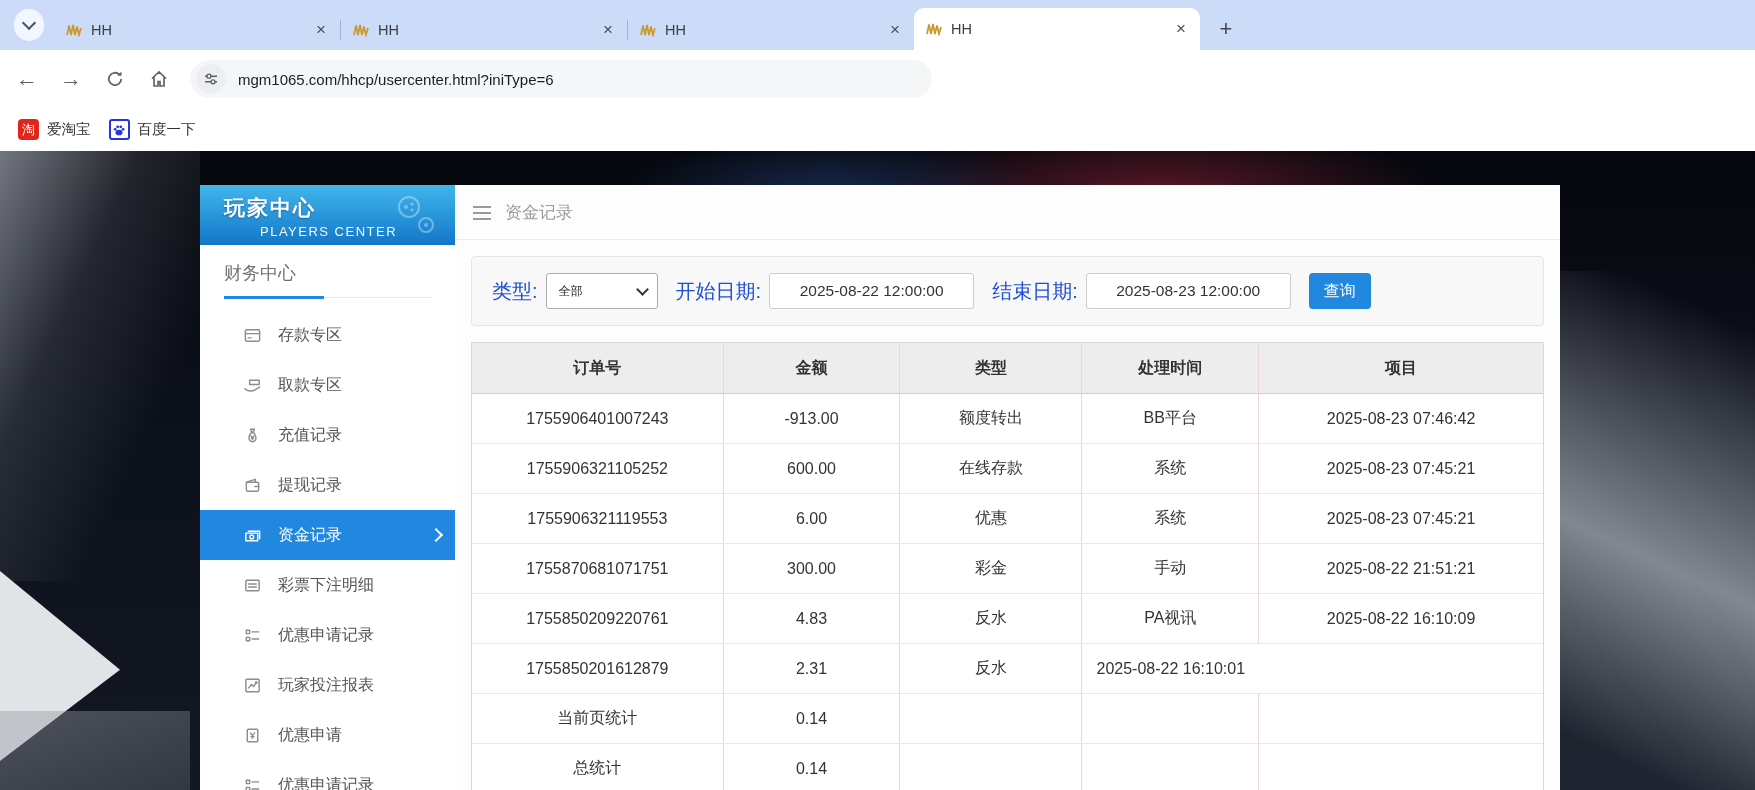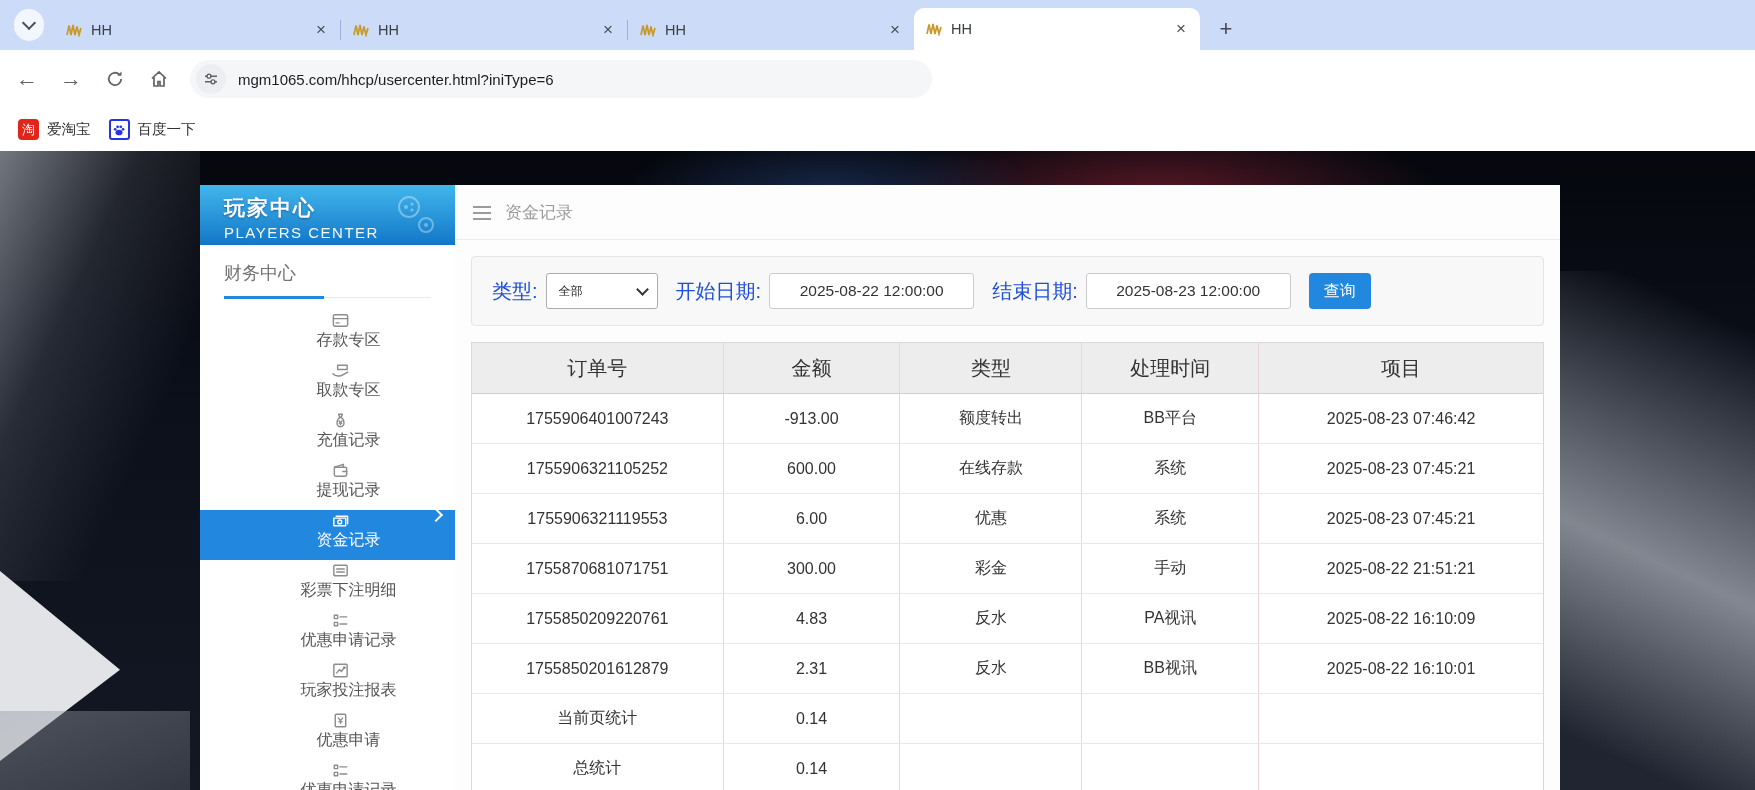--- a/index.html
+++ b/index.html
@@ -35,43 +35,43 @@
   .bg-glow-red{position:absolute;left:880px;top:-30px;width:560px;height:140px;background:radial-gradient(ellipse at center,rgba(150,35,55,.55),rgba(150,35,55,0) 70%);}
   .bg-glow-blue{position:absolute;left:620px;top:-20px;width:420px;height:120px;background:radial-gradient(ellipse at center,rgba(40,70,130,.5),rgba(40,70,130,0) 70%);}
   .bg-left-band{position:absolute;left:0;top:0;width:200px;height:430px;background:linear-gradient(115deg,rgba(205,210,220,.55) 0%,rgba(120,126,138,.25) 35%,rgba(20,24,34,0) 70%);}
   .bg-triangle{position:absolute;left:0;top:420px;width:120px;height:190px;background:rgba(244,245,247,.92);clip-path:polygon(0 0,100% 52%,0 100%);}
   .bg-left-bottom{position:absolute;left:0;top:560px;width:190px;height:230px;background:linear-gradient(160deg,rgba(150,155,165,.45),rgba(40,44,54,.1));}
   .bg-right-streak{position:absolute;right:0;top:120px;width:200px;height:520px;background:linear-gradient(205deg,rgba(10,12,20,0) 10%,rgba(225,230,238,.55) 55%,rgba(90,95,108,.18) 90%);}
   
   .sidebar{position:absolute;left:200px;top:185px;width:255px;bottom:0;background:#fff;overflow:hidden;}
   .sb-header{height:60px;background:linear-gradient(180deg,#41b6ec 0%,#1377c8 100%);position:relative;color:#fff;padding:9px 0 0 24px;box-sizing:border-box;}
   .sb-title{font-size:21px;font-weight:bold;letter-spacing:2px;text-shadow:0 1px 2px rgba(0,40,90,.45);}
-  .sb-sub{font-size:15px;letter-spacing:1.5px;margin-top:2px;opacity:.95;}
+  .sb-sub{font-size:13px;letter-spacing:1.5px;margin-top:2px;opacity:.95;margin-left:36px;}
   .sb-pad-icon{position:absolute;right:18px;top:10px;opacity:.35;}
   .sb-section{margin:16px 24px 0 24px;font-size:18px;color:#737373;padding-bottom:12px;border-bottom:1px solid #e9e9e9;position:relative;}
   .sb-section::after{content:"";position:absolute;left:0;bottom:-2px;width:100px;height:3px;background:#2287de;}
   .menu{margin-top:12px;}
-  .menu-item{height:50px;display:flex;align-items:center;padding-left:42px;color:#555;font-size:16px;cursor:pointer;position:relative;flex-direction:column;}
+  .menu-item{height:50px;display:flex;align-items:center;padding-left:42px;color:#555;font-size:16px;cursor:pointer;position:relative;}
   .menu-item .mi-icon{width:20px;height:20px;margin-right:16px;display:flex;align-items:center;justify-content:center;}
   .menu-item.active{background:#2287de;color:#fff;}
   .menu-item.active .right-chev{position:absolute;right:14px;width:8px;height:8px;border-right:2px solid #fff;border-top:2px solid #fff;transform:rotate(45deg);}
   
   .content{position:absolute;left:455px;top:185px;width:1105px;bottom:0;background:#fdfdfd;}
   .content-header{height:54px;display:flex;align-items:center;padding-left:18px;border-bottom:1px solid #ececec;color:#9a9a9a;font-size:17px;}
   .hamburger{width:18px;height:2px;background:#9a9a9a;box-shadow:0 6px 0 #9a9a9a,0 12px 0 #9a9a9a;margin:-10px 14px 0 0;}
   .filter-panel{margin:16px;height:70px;background:#f8f8f8;border:1px solid #e5e5e5;border-radius:4px;display:flex;align-items:center;padding-left:20px;box-sizing:border-box;}
   .f-label{font-size:20px;color:#1d4ed8;margin-right:8px;}
   .f-select{width:112px;height:36px;background:#fff;border:1px solid #adadad;border-radius:3px;display:flex;align-items:center;justify-content:space-between;padding:0 10px 0 12px;box-sizing:border-box;font-size:12px;color:#222;cursor:pointer;margin-right:18px;}
   .f-select .chev{border-color:#333;width:7px;height:7px;border-width:0 2px 2px 0;border-style:solid;}
   .f-input{width:205px;height:36px;background:#fff;border:1px solid #ccc;border-radius:3px;font-size:15.5px;color:#333;padding:0 8px;box-sizing:border-box;display:flex;align-items:center;justify-content:center;margin-right:18px;cursor:text;}
   .f-btn{height:36px;padding:0 15px;background:#2287de;color:#fff;font-size:16px;border:none;border-radius:4px;display:flex;align-items:center;cursor:pointer;}
   .table{margin:0 16px;border:1px solid #d9d9d9;}
   .t-row{display:grid;grid-template-columns:23.5% 16.5% 17% 16.5% 26.5%;}
   .t-row.head{background:#ededed;border-bottom:1px solid #cfcfcf;}
-  .t-row.head .t-cell{height:50px;font-weight:normal;color:#333;font-size:20px;}
+  .t-row.head .t-cell{height:50px;font-weight:bold;color:#333;font-size:16px;}
   .t-cell{height:49px;display:flex;align-items:center;justify-content:center;font-size:16px;color:#333;border-right:1px solid #ead6d6;box-sizing:border-box;}
   .t-cell:last-child{border-right:none;}
   .t-row.body{border-bottom:1px solid #e8e8e8;background:#fff;}
   .t-row.body:last-child{border-bottom:none;}
 </style>
 </head>
 <body>
 
 <div class="tabstrip">
   <div class="tab-search-pill">
@@ -338,21 +338,20 @@
         <div class="t-cell">1755850209220761</div>
         <div class="t-cell">4.83</div>
         <div class="t-cell">反水</div>
         <div class="t-cell">PA视讯</div>
         <div class="t-cell">2025-08-22 16:10:09</div>
       </div>
       <div class="t-row body">
         <div class="t-cell">1755850201612879</div>
         <div class="t-cell">2.31</div>
         <div class="t-cell">反水</div>
-        <div class="t-cell">BB视讯</div>
         <div class="t-cell">2025-08-22 16:10:01</div>
       </div>
       <div class="t-row body">
         <div class="t-cell">当前页统计</div>
         <div class="t-cell">0.14</div>
         <div class="t-cell"></div>
         <div class="t-cell"></div>
         <div class="t-cell"></div>
       </div>
       <div class="t-row body">

